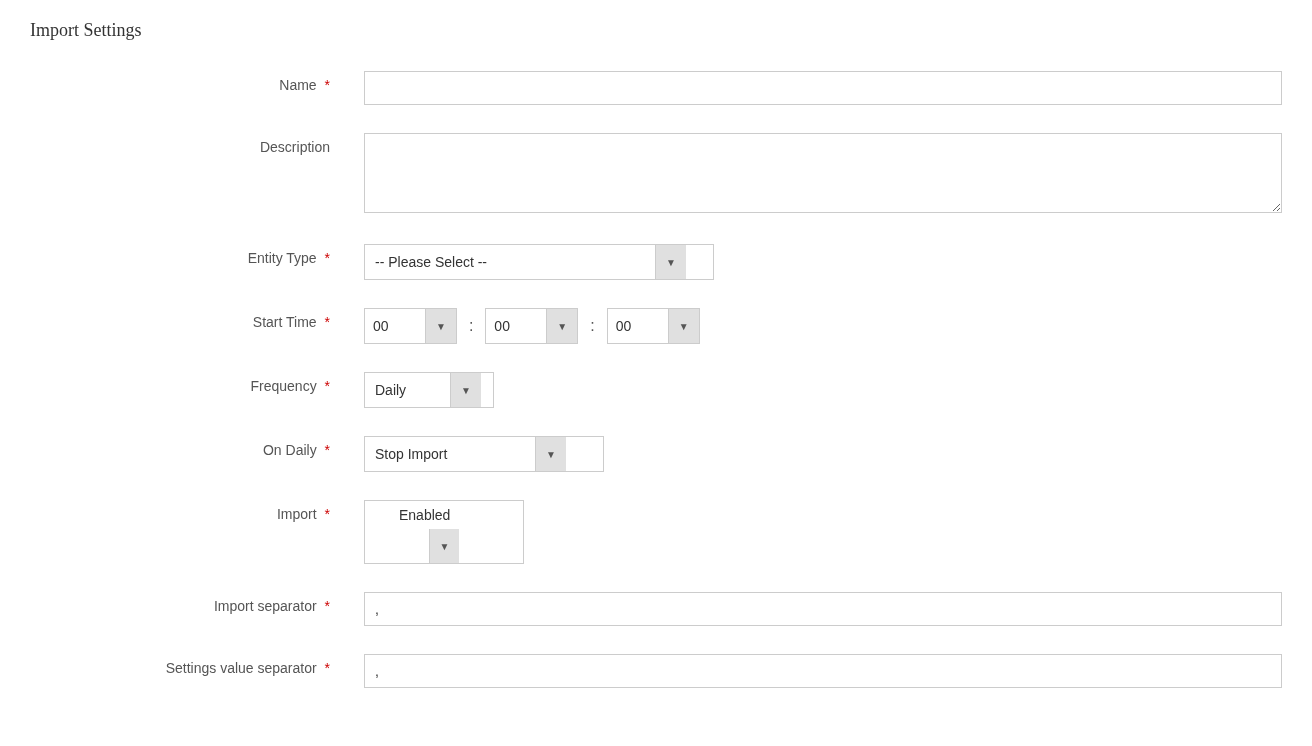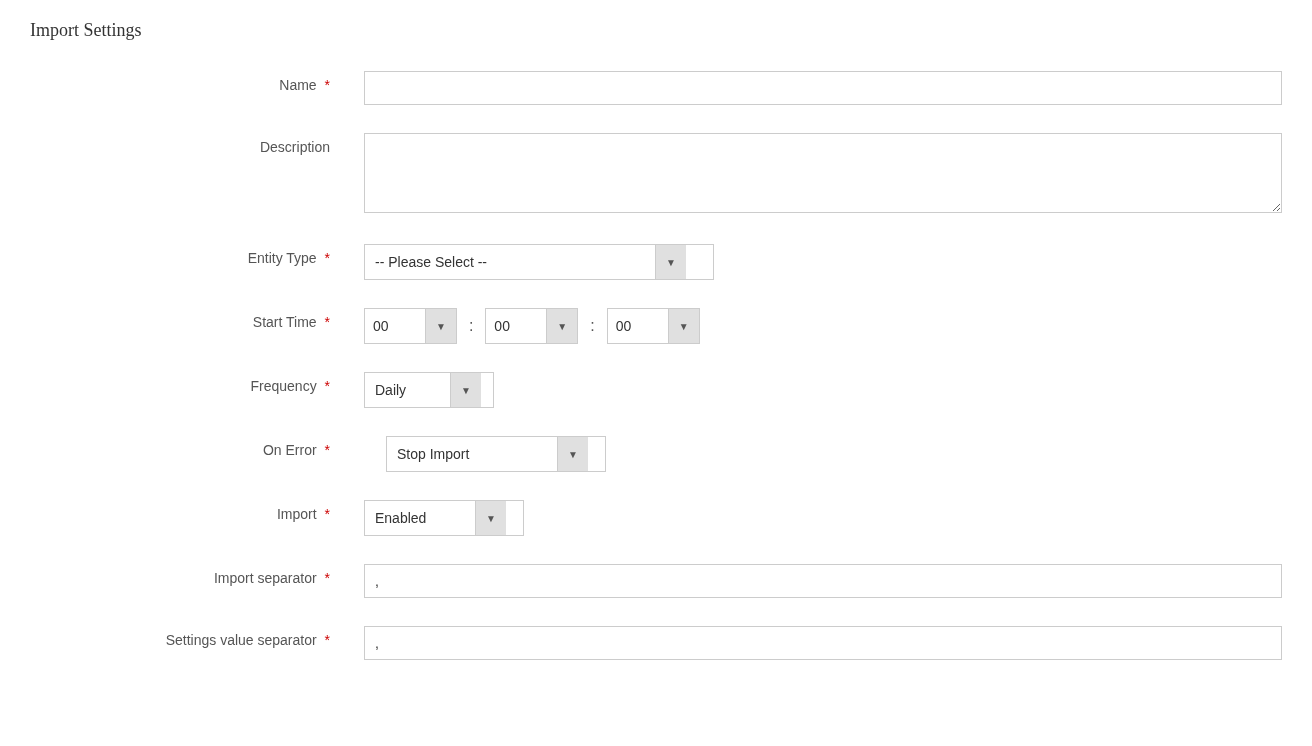--- a/index.html
+++ b/index.html
@@ -153,30 +153,30 @@
 
     .frequency-wrapper {
       width: 130px;
     }
 
     .frequency-wrapper select {
       width: 85px;
     }
 
     .on-error-wrapper {
-      width: 220px;
-      margin-left: 22px;
+      width: 240px;
     }
 
     .on-error-wrapper select {
       width: 170px;
     }
 
     .status-wrapper {
       width: 160px;
+      flex-direction: column;
     }
 
     .status-wrapper select {
       width: 110px;
     }
   </style>
 </head>
 <body>
 
 <h1 class="page-title">Import Settings</h1>
@@ -260,21 +260,21 @@
           <option value="weekly">Weekly</option>
           <option value="monthly">Monthly</option>
         </select>
         <div class="select-arrow"></div>
       </div>
     </div>
   </div>
 
   <div class="form-row">
     <div class="form-label">
-      <span>On Error</span>
+      <span>On Daily</span>
       <span class="required-star">*</span>
     </div>
     <div class="form-control-wrapper">
       <div class="form-select-wrapper on-error-wrapper">
         <select>
           <option value="stop" selected="">Stop Import</option>
           <option value="continue">Continue Import</option>
         </select>
         <div class="select-arrow"></div>
       </div>

